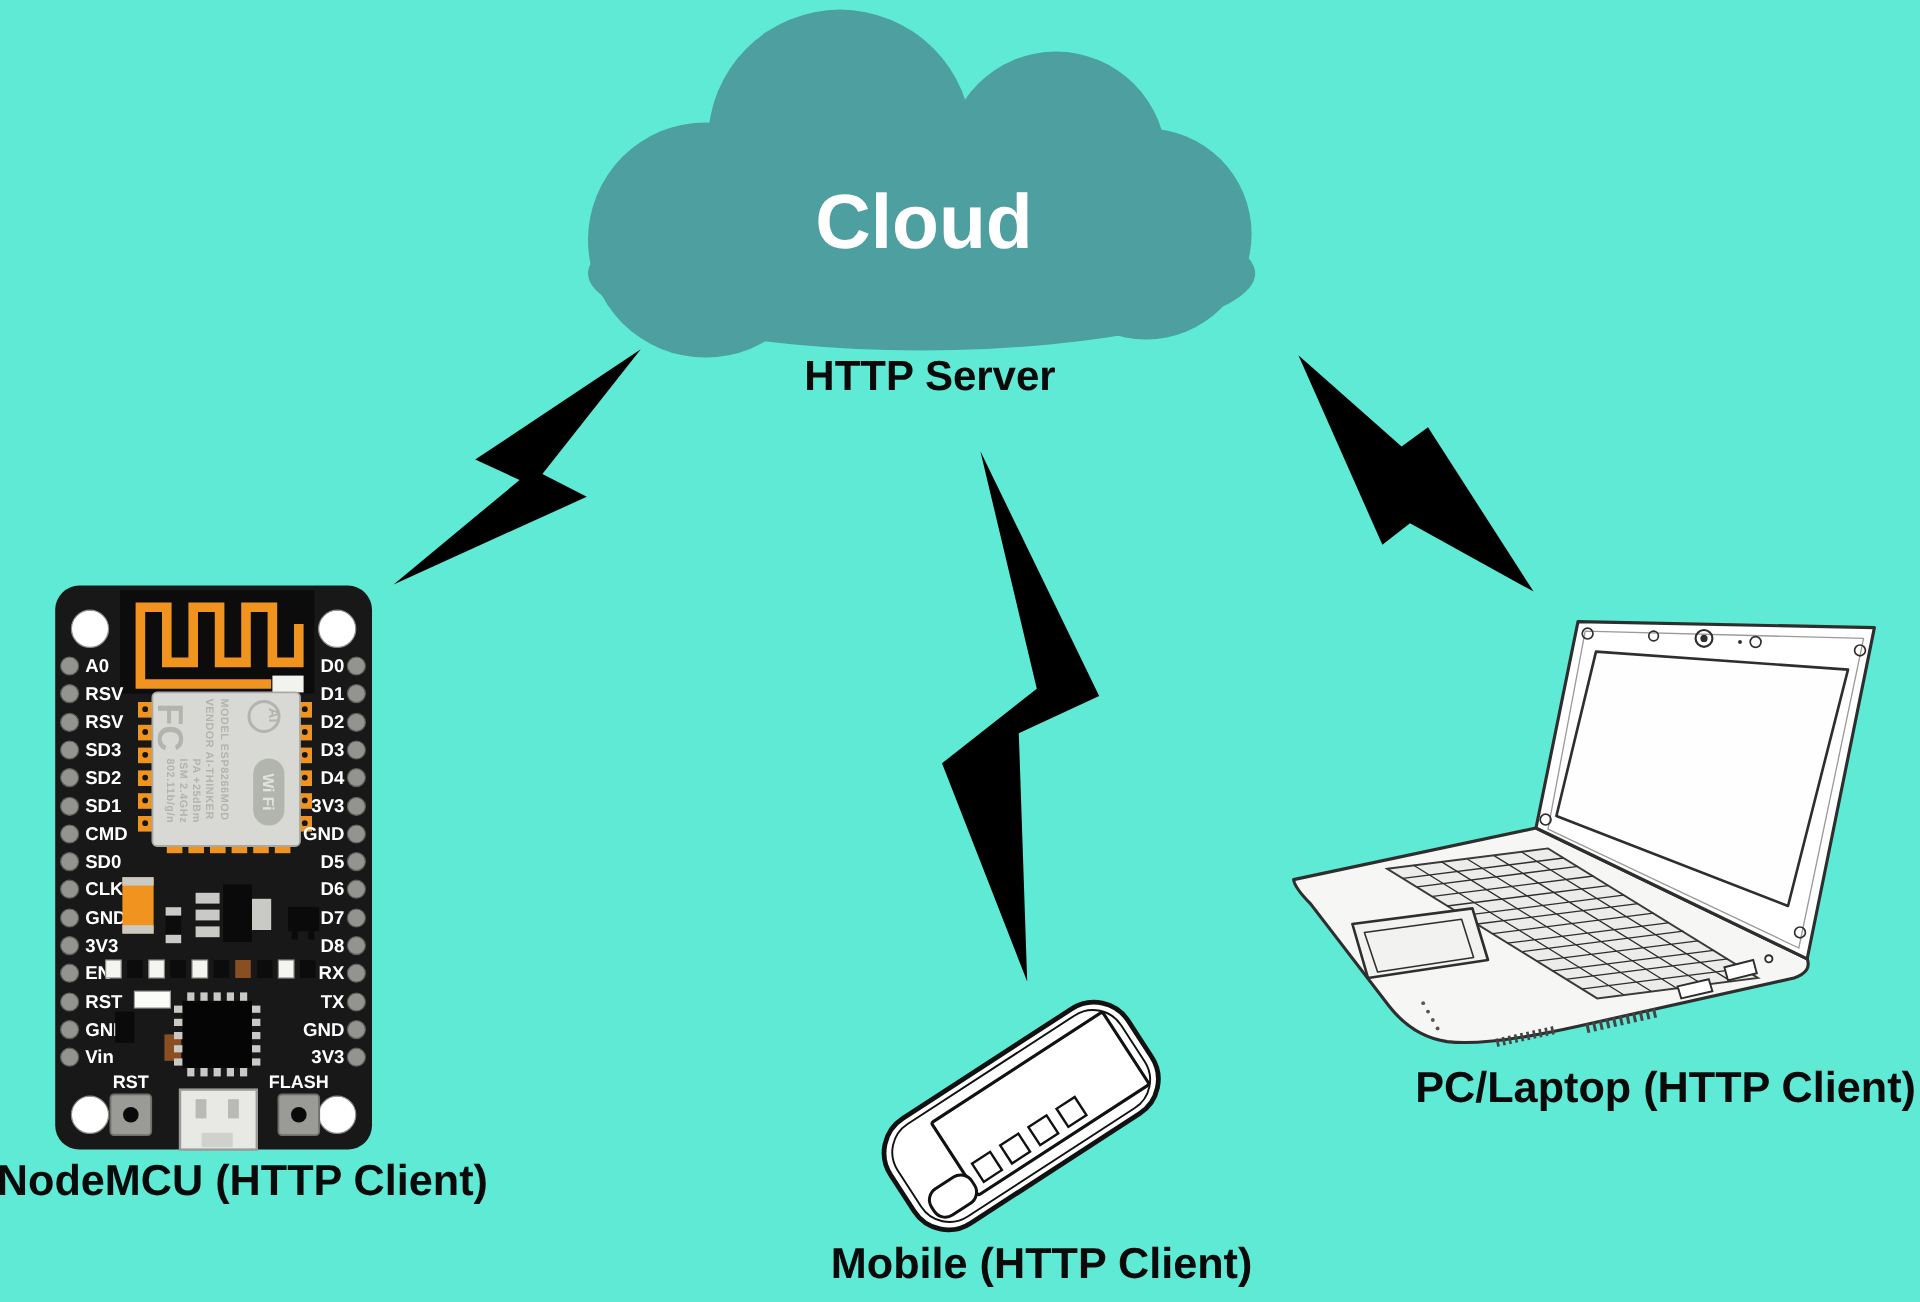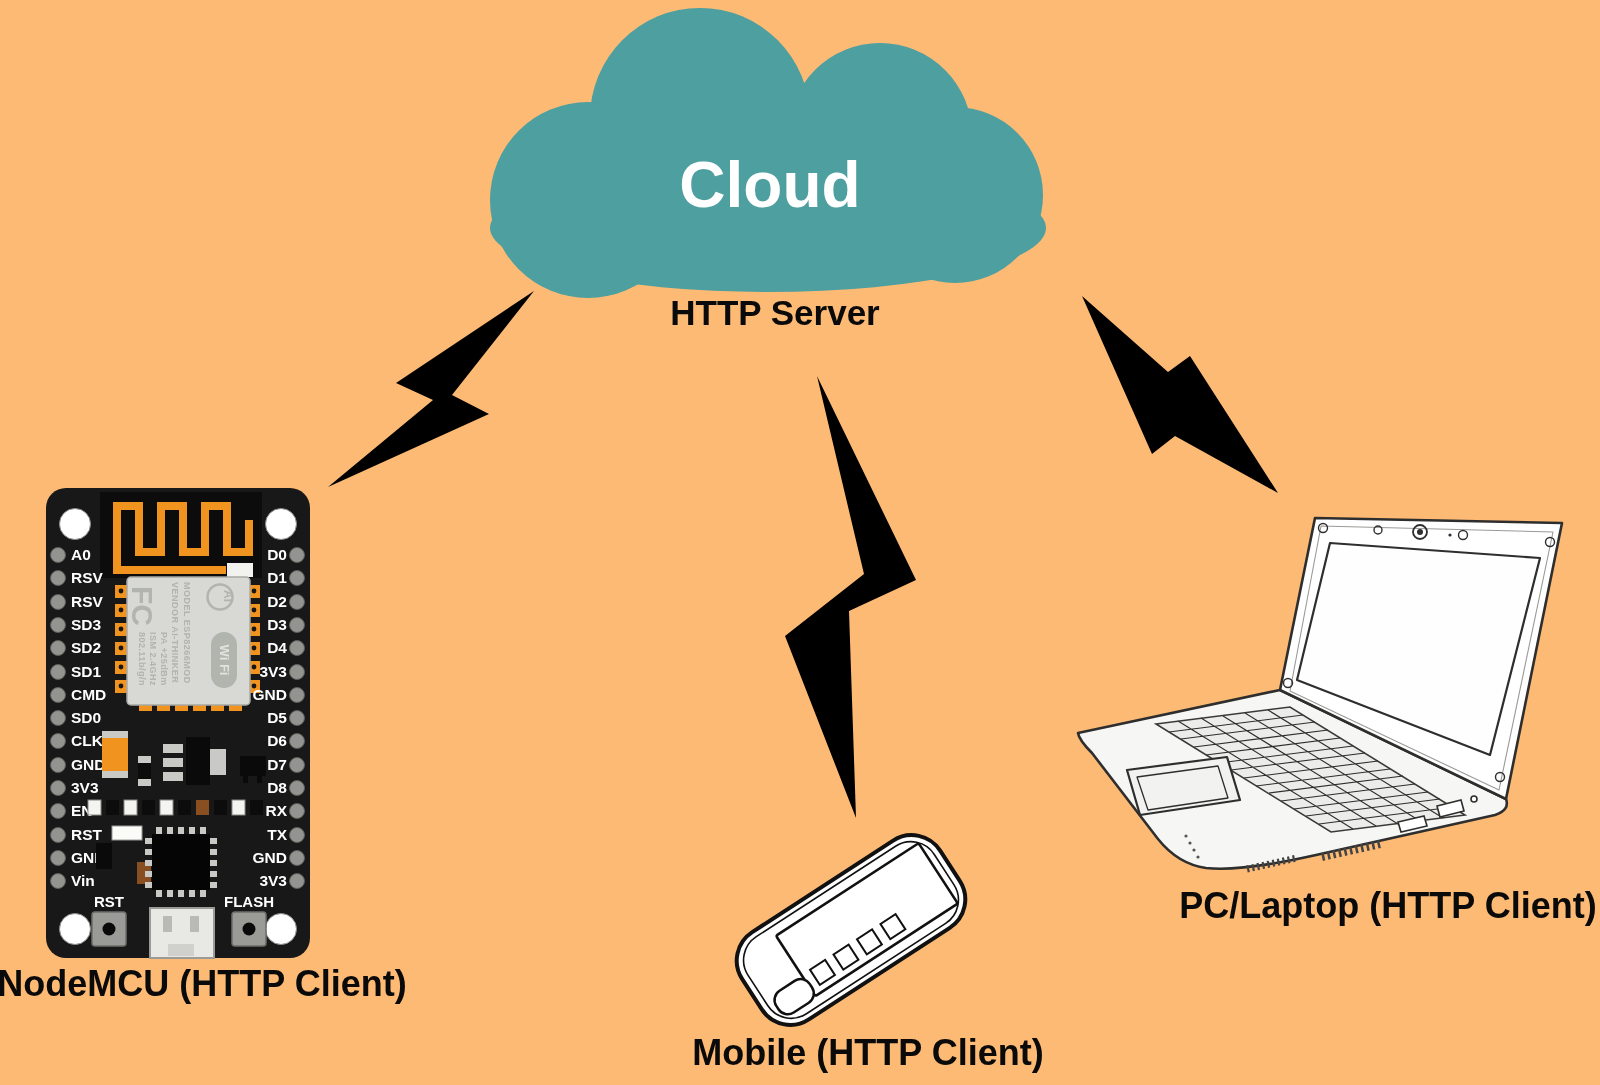--- a/index.html
+++ b/index.html
@@ -1,16 +1,16 @@
 <!DOCTYPE html>
 <html><head>
 <meta charset="utf-8">
 <style>
   html,body{margin:0;padding:0;background:#fff;}
-  .stage{position:relative;width:1600px;height:1085px;background:#fdba74;overflow:hidden;
+  .stage{position:relative;width:1600px;height:1085px;background:#5eead4;overflow:hidden;
          font-family:"Liberation Sans",sans-serif;}
   svg{display:block;}
   text{font-family:"Liberation Sans",sans-serif;}
   .cloud-t{font-weight:bold;font-size:64px;fill:#ffffff;}
   .server-t{font-weight:bold;font-size:35px;fill:#0a0a0a;}
   .dev-label{font-weight:bold;font-size:36px;fill:#0a0a0a;}
   .pin-t{font-weight:bold;font-size:15.5px;fill:#ffffff;}
   .btn-t{font-weight:bold;font-size:15px;fill:#ffffff;}
   .mod-t{font-weight:bold;font-size:9px;fill:#b2b4ae;letter-spacing:.5px;}
   .fc-t{font-weight:bold;font-size:30px;fill:#b2b4ae;}

